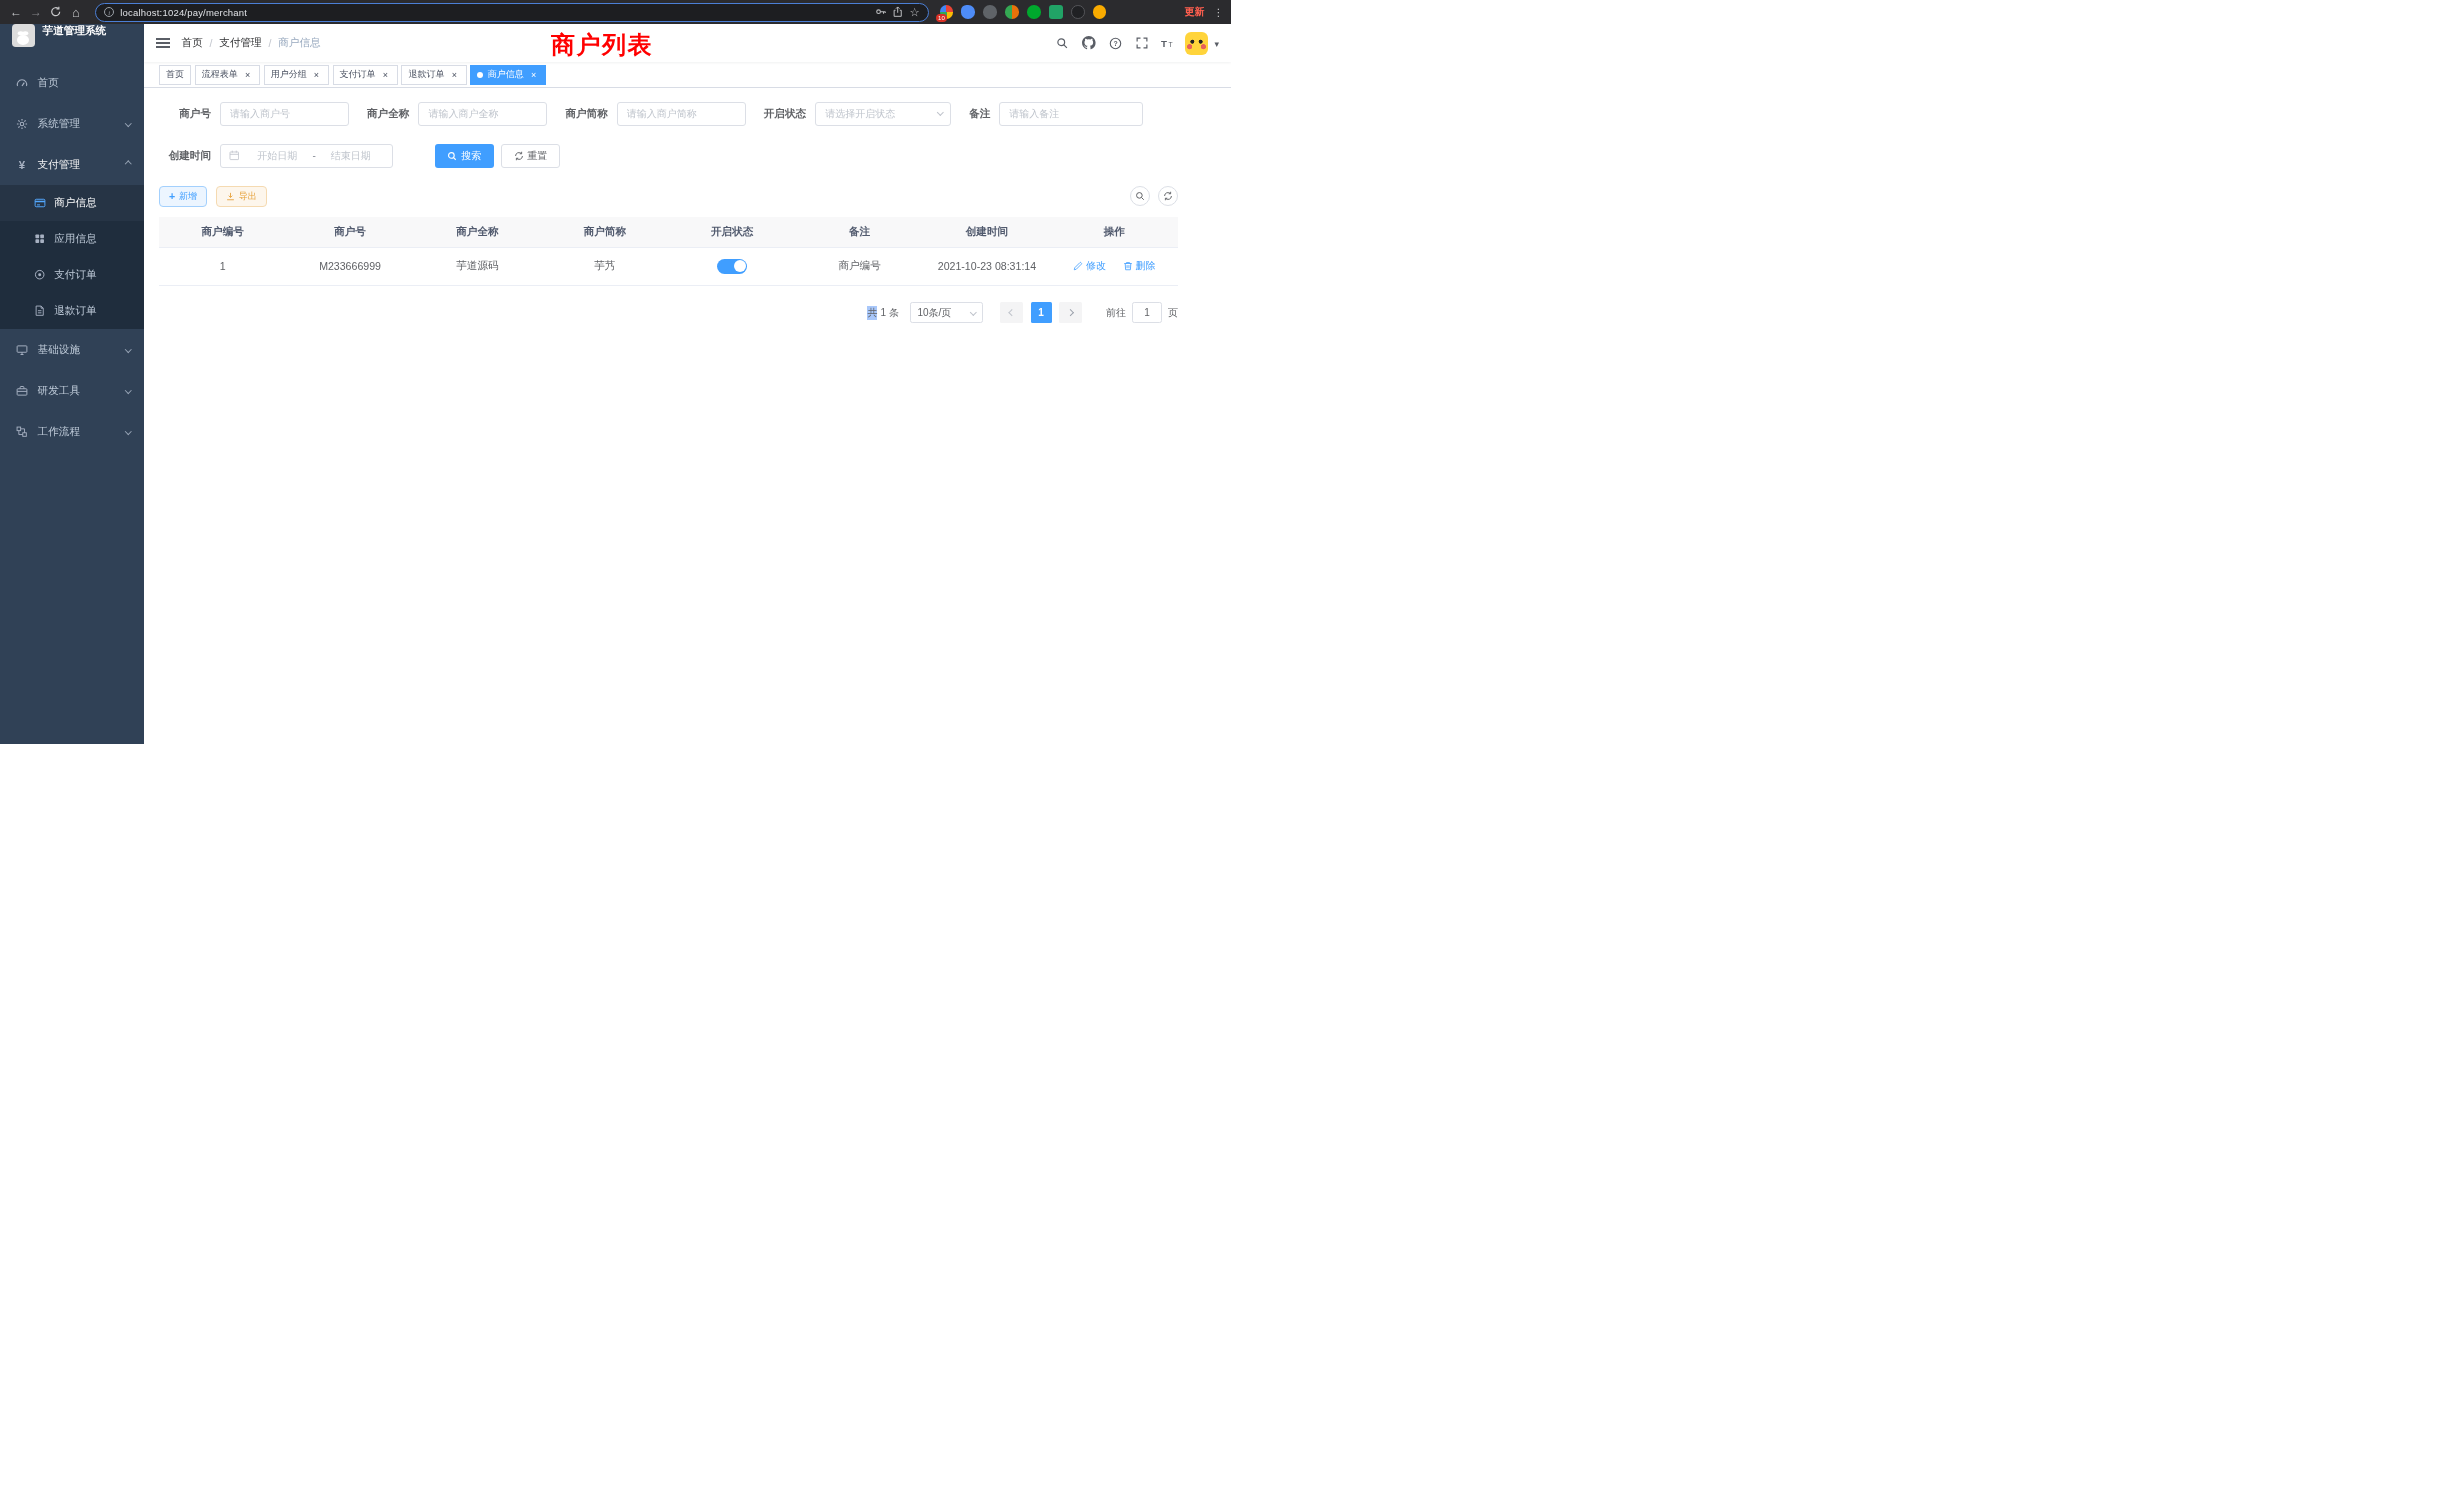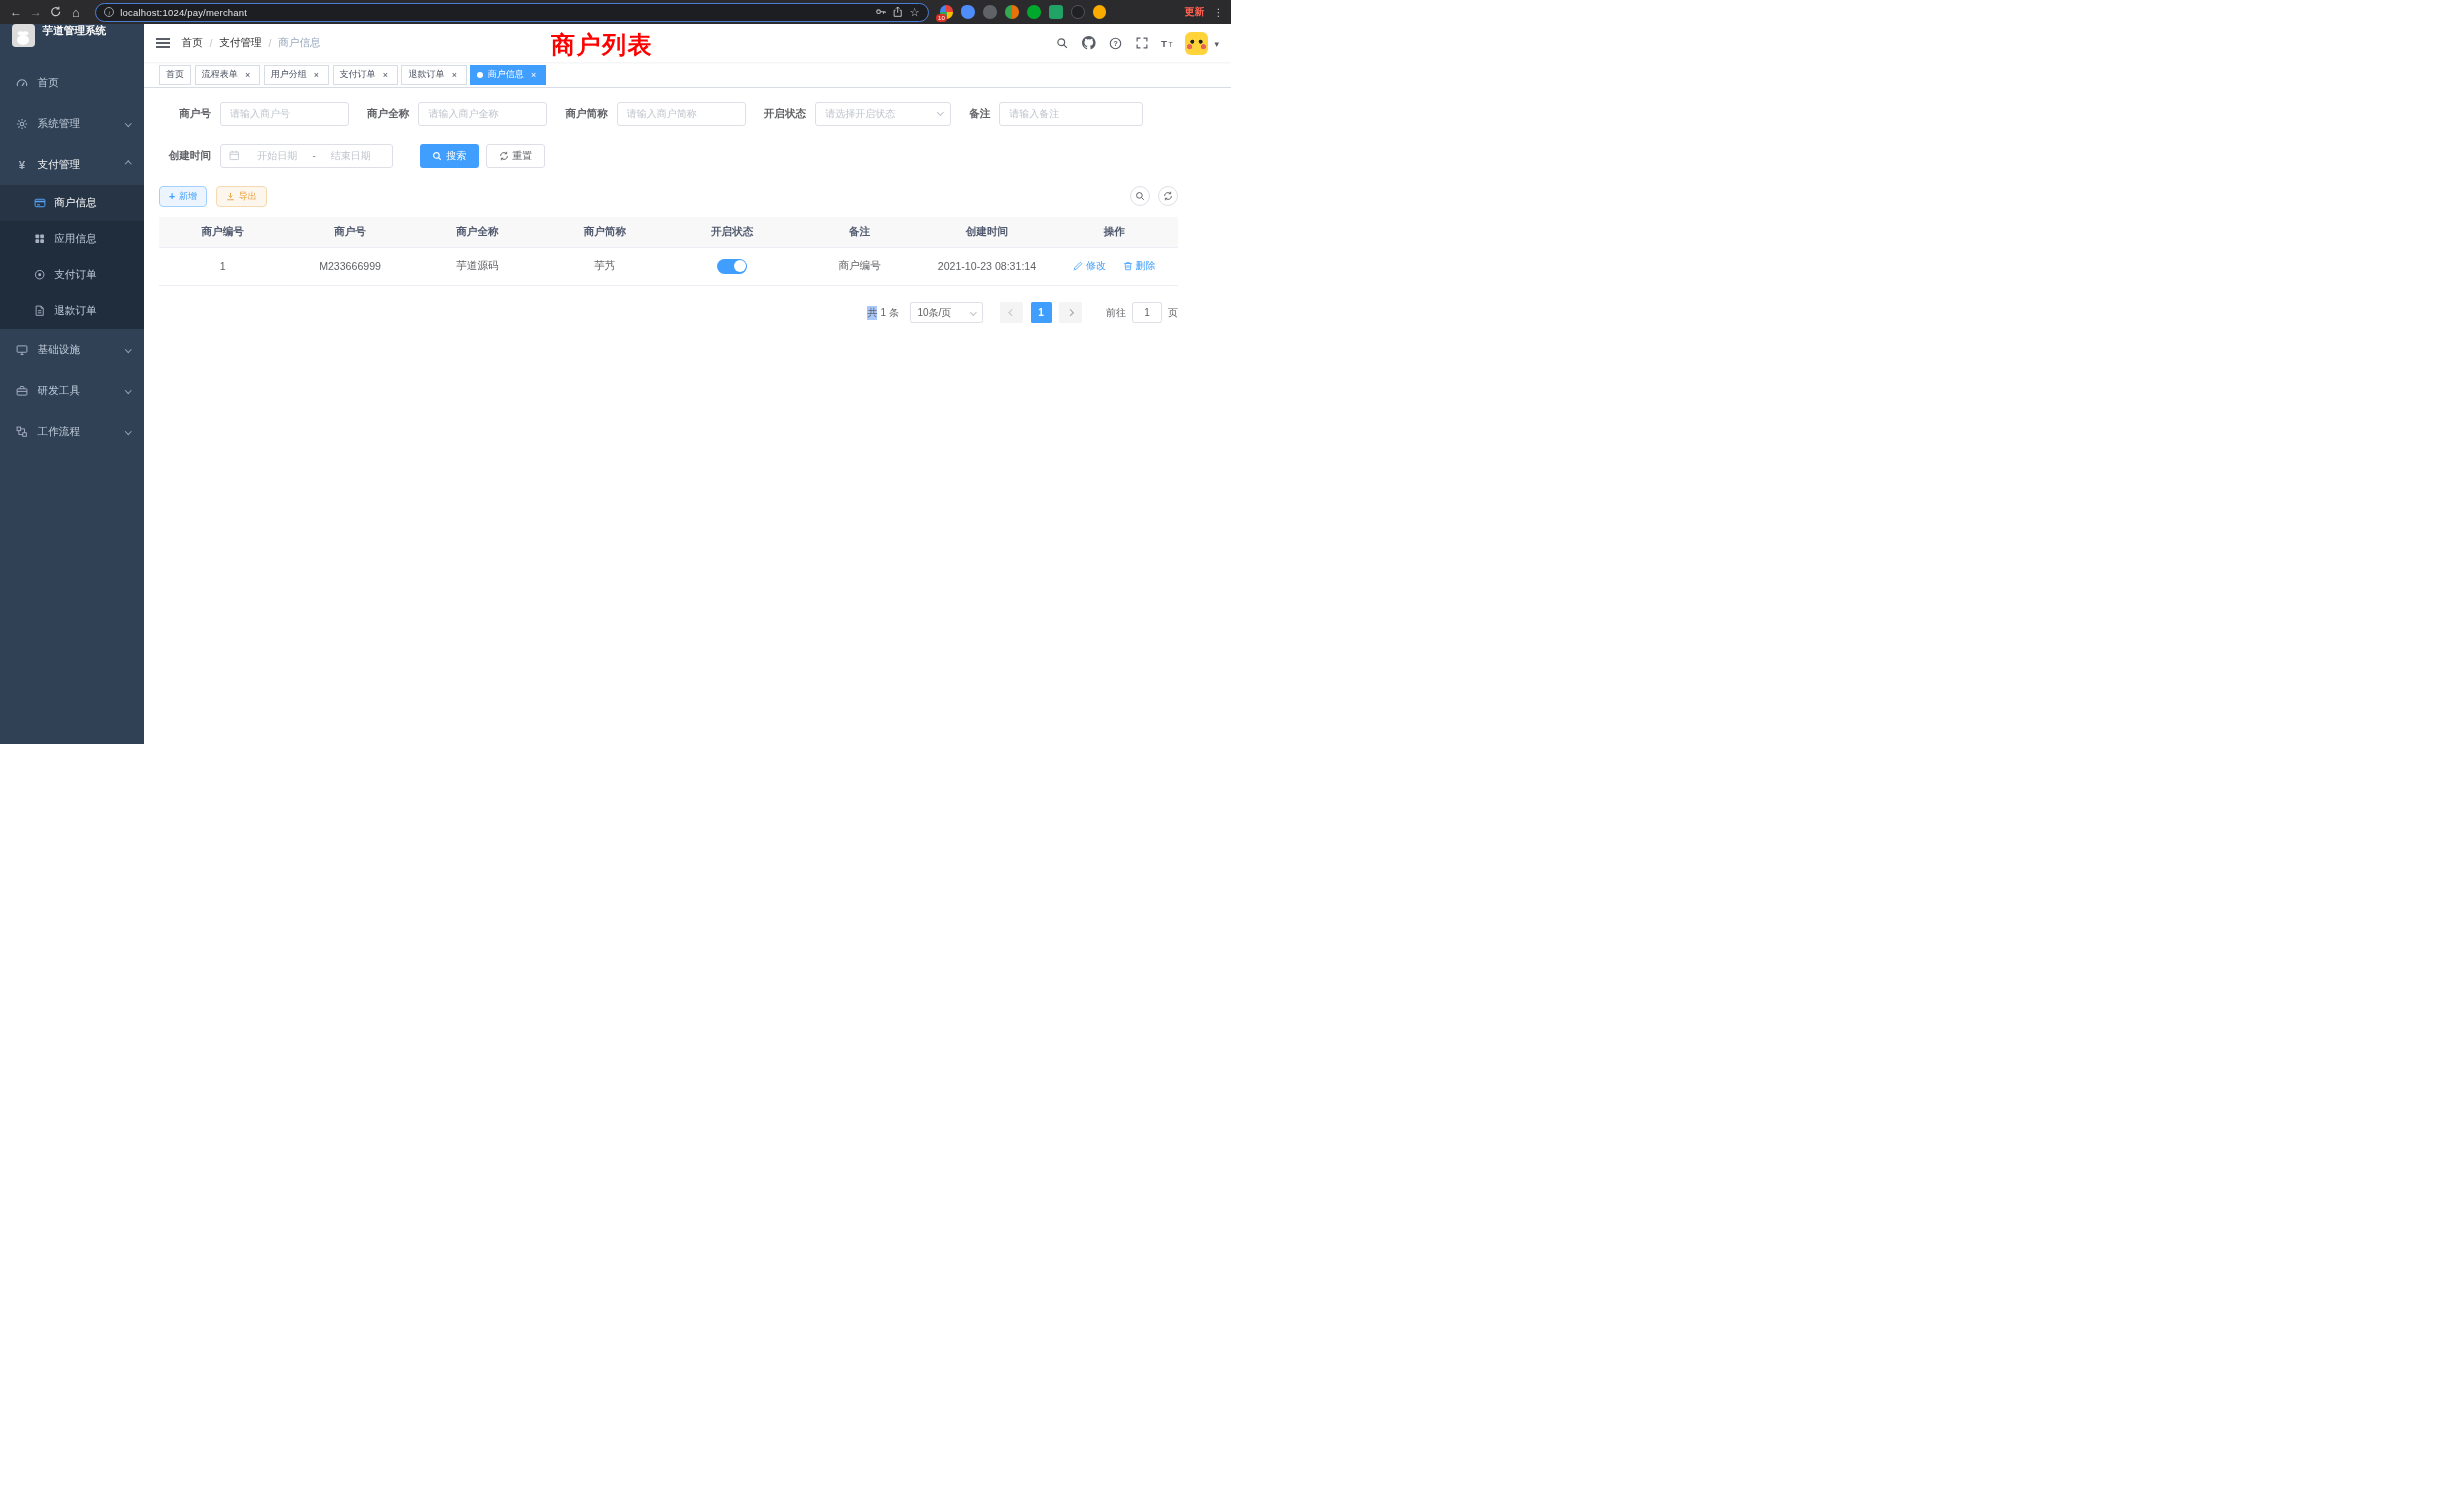--- a/index.html
+++ b/index.html
@@ -158,21 +158,21 @@
   }
   .date-box .cal { color:#c0c4cc; margin-right:4.5px; }
   .date-box .dtxt { flex:1; text-align:center; }
   .date-box .dsep { color:#8a8f99; padding:0 1.5px; }
 
   .btn {
     display:inline-flex; align-items:center; justify-content:center; gap:3.8px;
     height:24px; padding:0 11.4px; border-radius:3px; font-size:10px; cursor:pointer;
     border:0.8px solid transparent; white-space:nowrap;
   }
-  .btn-primary { background:#409eff; color:#fff; margin-left:9px; }
+  .btn-primary { background:#409eff; color:#fff; margin-left:24px; }
   .btn-default { background:#fff; border-color:#dcdfe6; color:#606266; margin-left:7.6px; }
   .btn-mini { height:21px; font-size:9px; padding:0 9px; border-radius:4px; }
   .btn-plain-primary { background:#ecf5ff; border-color:#a3d0fd; color:#409eff; }
   .btn-plain-warning { background:#fdf6ec; border-color:#f5dab1; color:#e6a23c; margin-left:9px; }
   .plus::before { content:"+"; font-size:10.6px; font-weight:700; }
 
   .toolbar { display:flex; align-items:center; margin-bottom:10.6px; }
   .tool-right { margin-left:auto; display:flex; gap:7.6px; }
   .circ {
     width:20px; height:20px; border-radius:50%; border:0.8px solid #dcdfe6; background:#fff;

